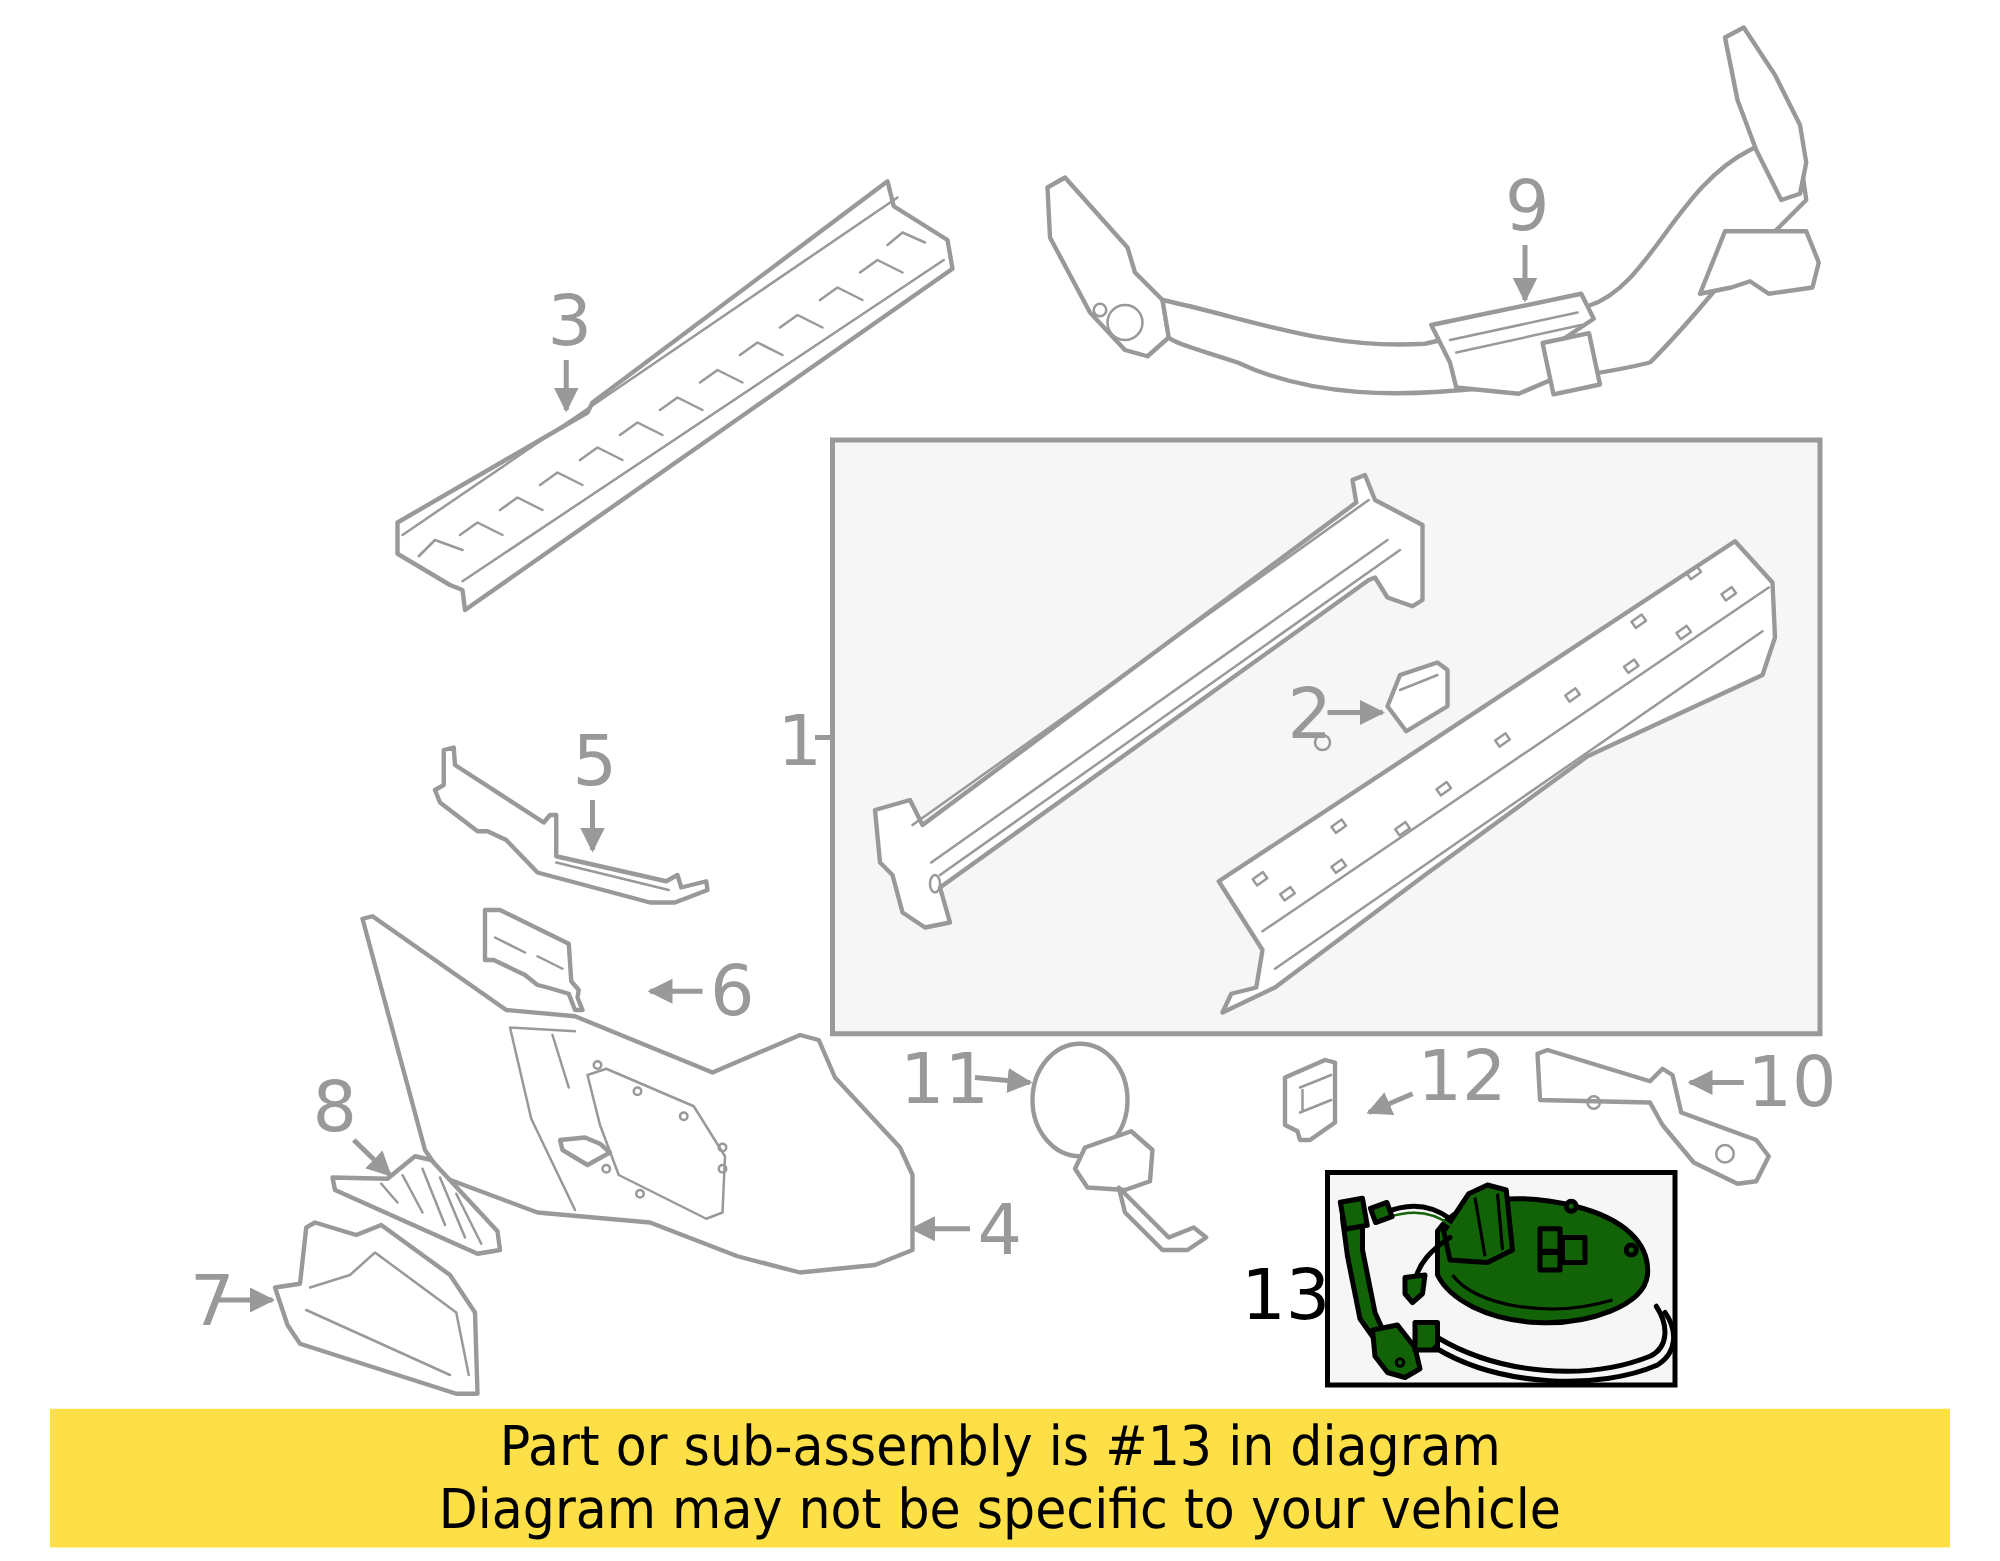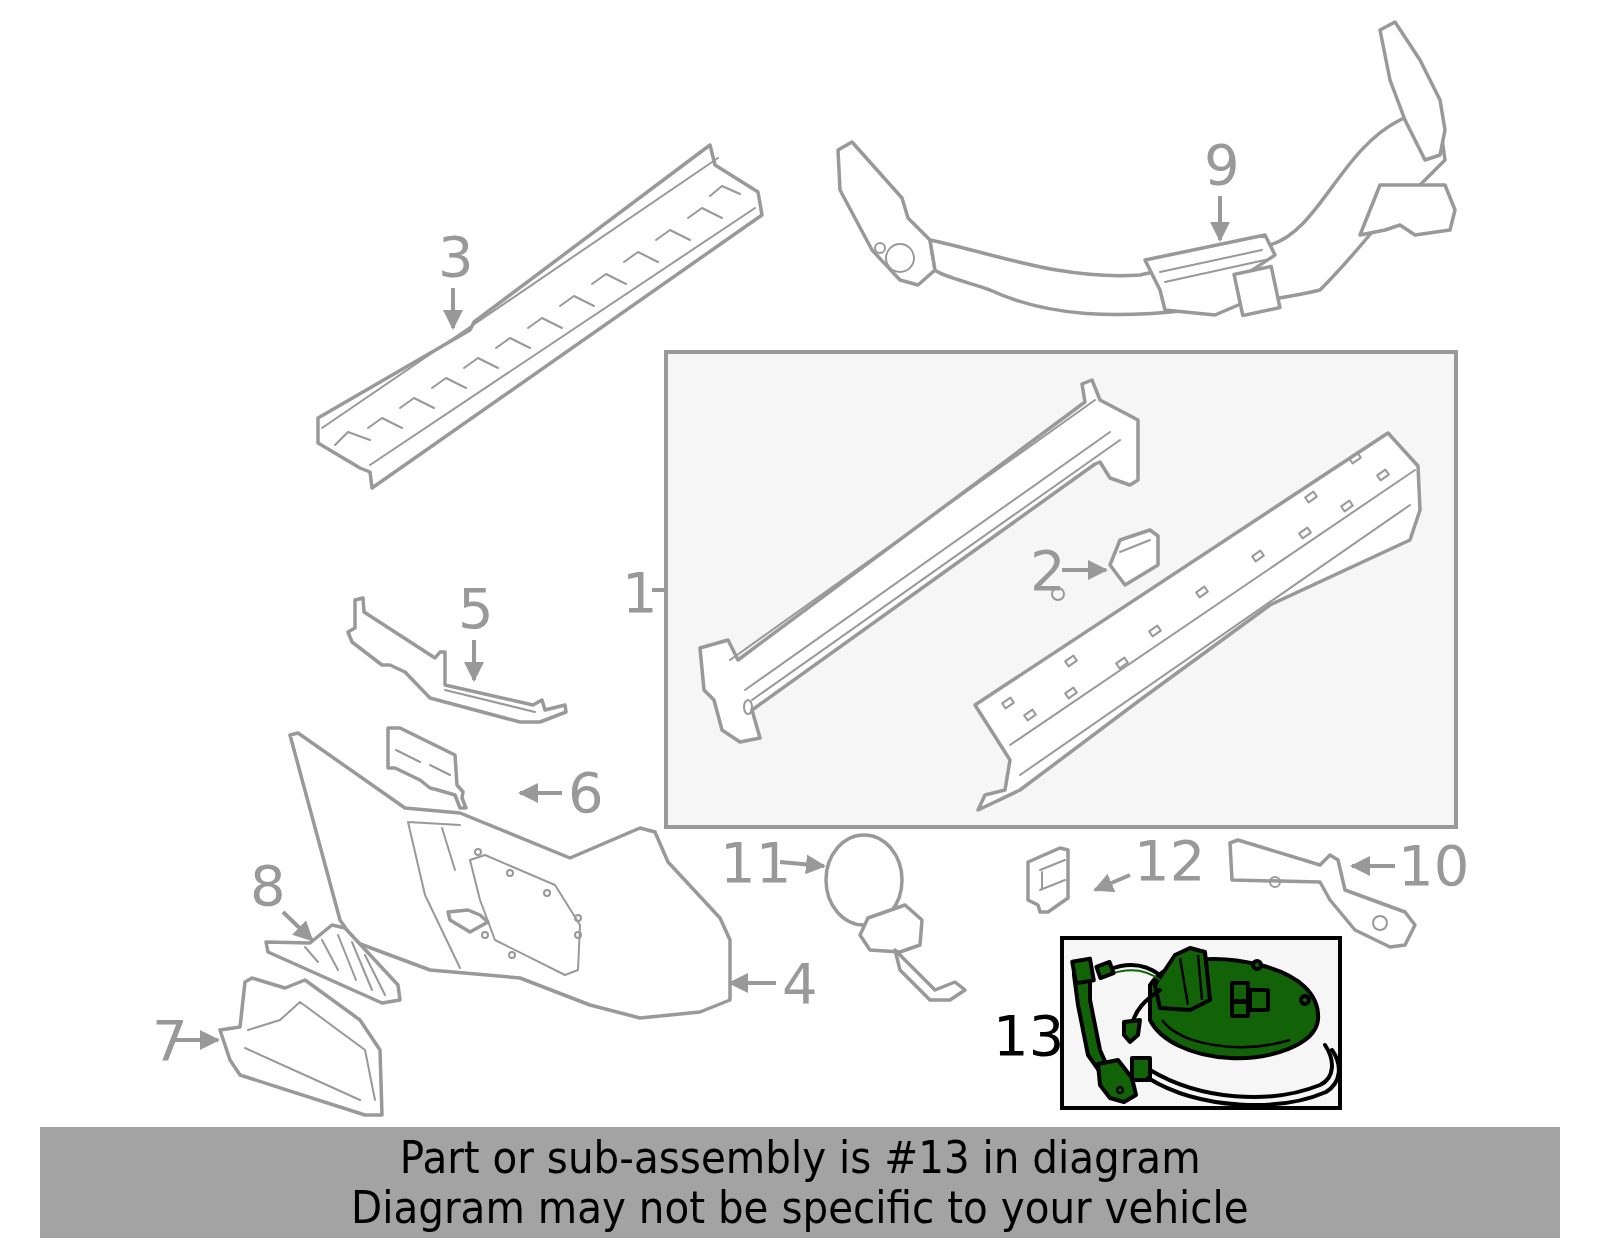--- a/index.html
+++ b/index.html
@@ -11,21 +11,21 @@
   .callout { fill: #999999; font-family: "DejaVu Sans", sans-serif; font-size: 56px; }
   .callout-active { fill: #000000; font-family: "DejaVu Sans", sans-serif; font-size: 56px; }
   .leader { stroke: #999999; stroke-width: 4; fill: none; }
   .arrowhead { fill: #999999; }
   .assembly-box { fill: #f6f6f6; stroke: #999999; stroke-width: 4; }
   .highlight-box { fill: #f6f6f6; stroke: #000000; stroke-width: 4; }
   .green { fill: #126307; stroke: #000000; stroke-width: 4; stroke-linejoin: round; }
   .green-line { fill: none; stroke: #000000; stroke-width: 4; stroke-linecap: round; }
   .green-inner { fill: none; stroke: #000000; stroke-width: 2.5; }
   #banner { position: absolute; left: 40px; top: 1127px; width: 1520px; height: 111px;
-            background: #a3a3a3; display: flex; flex-direction: column;
+            background: #fde047; display: flex; flex-direction: column;
             align-items: center; justify-content: center; }
   .banner-line { color: #000000; font-family: "DejaVu Sans", sans-serif; font-size: 44px;
                  line-height: 50px; white-space: nowrap; transform: scaleX(0.92); }
 </style>
 </head>
 <body>
 
 <svg id="diagram" viewBox="0 0 1600 1249" xmlns="http://www.w3.org/2000/svg">
   <defs>
     <marker id="arr" viewBox="0 0 10 10" refX="9" refY="5" markerWidth="5" markerHeight="5" orient="auto-start-reverse">

